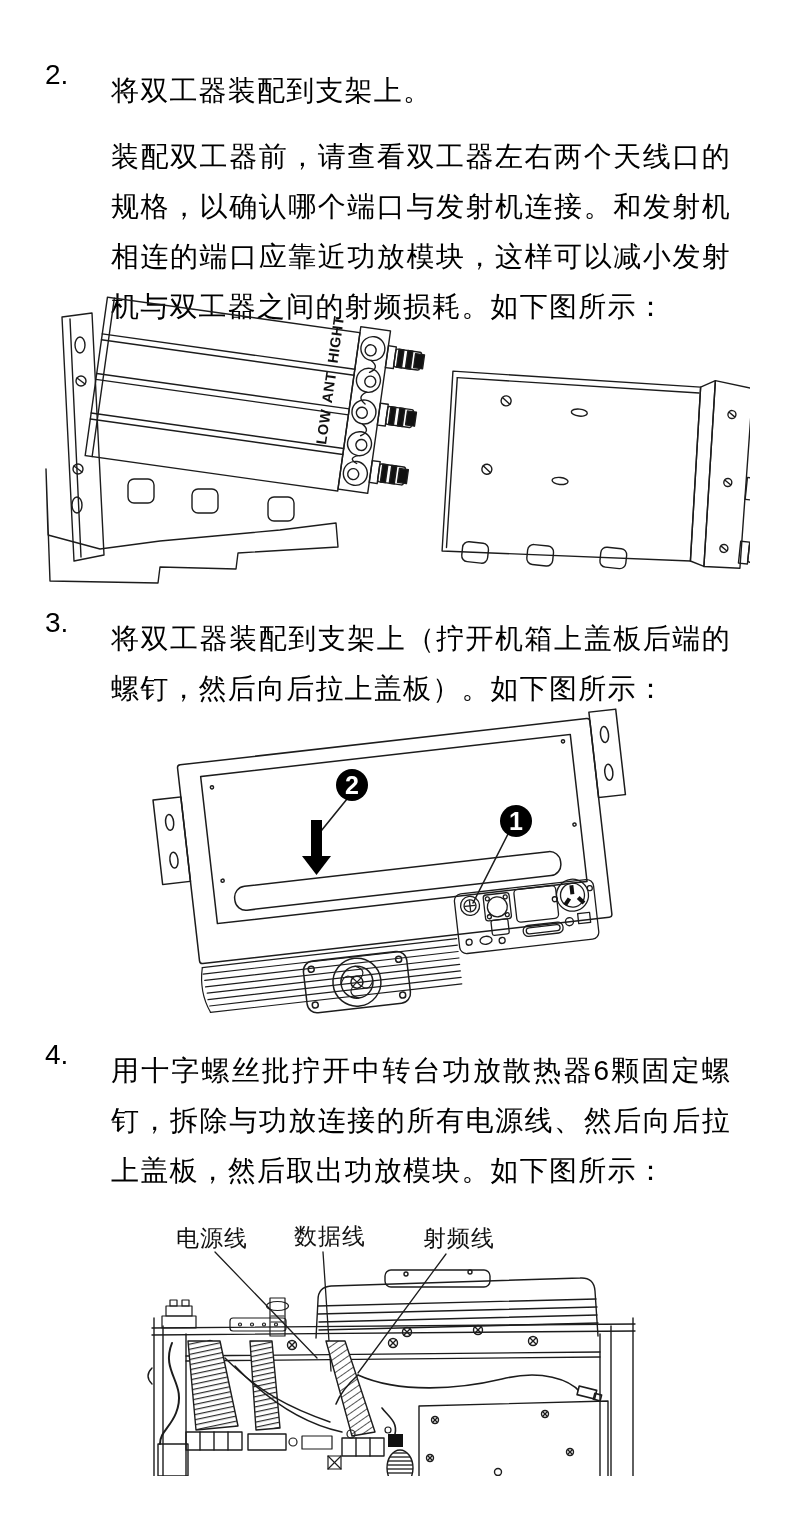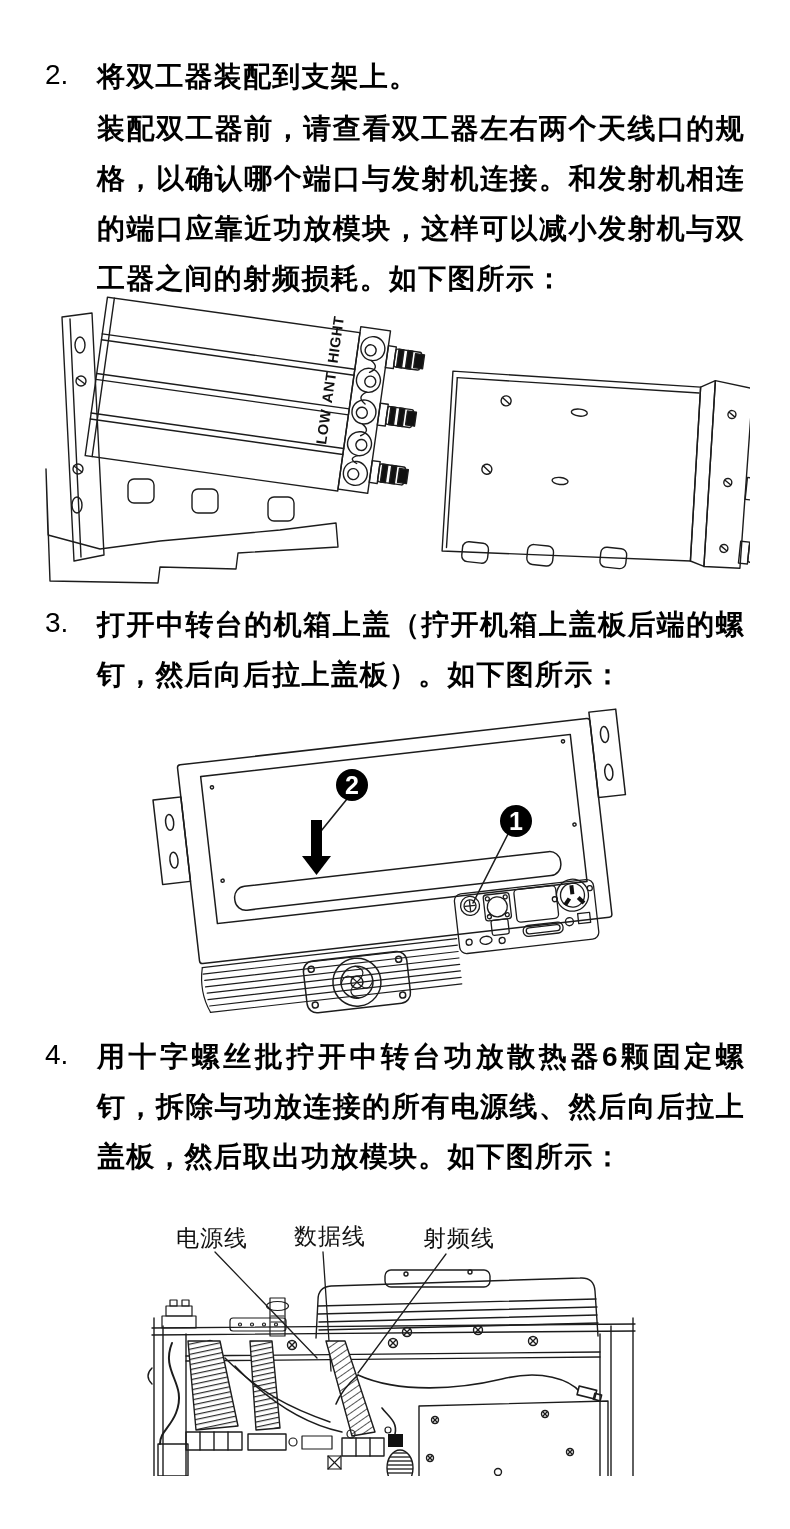--- a/index.html
+++ b/index.html
@@ -3,21 +3,21 @@
 <meta charset="utf-8">
 <style>
   html,body{margin:0;padding:0;background:#fff;}
   .page{
     position:relative;width:790px;height:1529px;background:#ffffff;
     font-family:"Liberation Sans",sans-serif;color:#000;overflow:hidden;
   }
   .step{position:absolute;left:45px;width:702px;display:flex;align-items:flex-start;}
   .step-num{flex:0 0 50px;font-size:28px;line-height:50px;font-weight:500;}
   .step-body{width:652px;font-size:28px;line-height:50px;text-align:justify;letter-spacing:1.2px;font-weight:500;}
-  .step-body p{margin:2px;font-weight:bold;}
+  .step-body p{margin:16px;}
   .fig{position:absolute;}
   svg{display:block;}
   svg text.draw-label{font-family:"Liberation Sans",sans-serif;fill:#111;stroke:none;}
   .s2{top:50px;}
   .s3{top:598px;}
   .s4{top:1030px;}
   .fig1{left:40px;top:283px;width:710px;height:305px;}
   .fig2{left:150px;top:693px;width:490px;height:330px;}
   .fig3{left:130px;top:1208px;width:530px;height:268px;}
 </style>
@@ -155,21 +155,21 @@
         <rect x="95" y="174" width="26" height="20" rx="6"></rect>
         <rect x="168" y="169" width="26" height="20" rx="6"></rect>
       </g>
     </g>
   </svg>
   </div>
 
   <div class="step s3">
     <div class="step-num">3.</div>
     <div class="step-body">
-      <p>打开中转台的机箱上盖（拧开机箱上盖板后端的螺钉，然后向后拉上盖板）。如下图所示：</p>
+      <p>将双工器装配到支架上（拧开机箱上盖板后端的螺钉，然后向后拉上盖板）。如下图所示：</p>
     </div>
   </div>
 
   <div class="fig fig2">
   <svg width="490" height="330" viewBox="0 0 490 330">
     <g stroke="#1c1c1c" stroke-width="1.5" fill="none" stroke-linejoin="round" stroke-linecap="round">
       <g transform="rotate(-6.5 245 155)">
 
         <g>
           <rect x="10" y="80" width="28" height="85"></rect>

